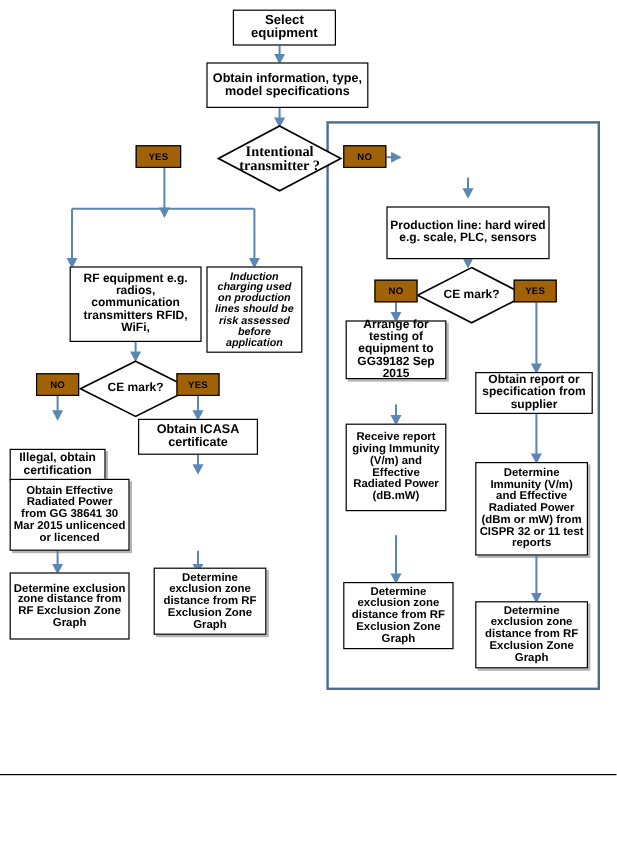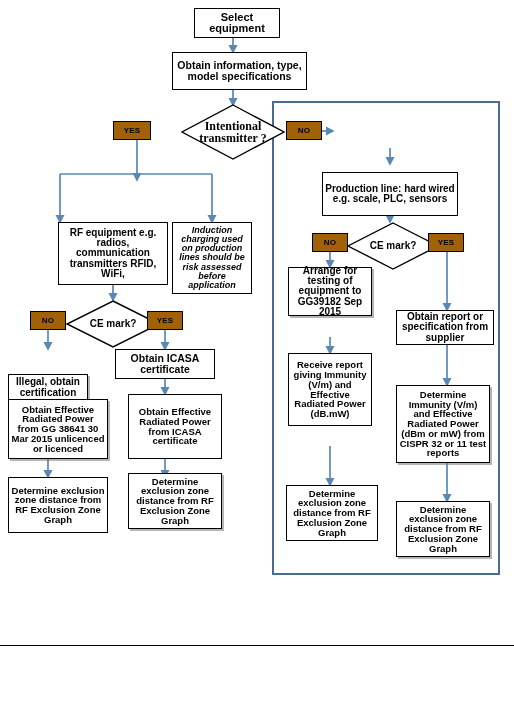--- a/index.html
+++ b/index.html
@@ -244,23 +244,20 @@
     </div>
 
     <div class="node" style="left:115px; top:349px; width:100px; height:30px; font-size:10.5px;">
       <span>Obtain ICASA certificate</span>
     </div>
 
     <div class="node shadow" style="left:8px; top:399px; width:100px; height:60px; font-size:9.5px;">
       <span>Obtain Effective Radiated Power from GG 38641 30 Mar 2015 unlicenced or licenced</span>
     </div>
 
-    <div class="node" style="left:128px; top:394px; width:94px; height:65px; font-size:9.5px;">
-      <span>Obtain Effective Radiated Power from ICASA certificate</span>
-    </div>
 
     <div class="node" style="left:8px; top:477px; width:100px; height:56px; font-size:9.5px;">
       <span>Determine exclusion zone distance from RF Exclusion Zone Graph</span>
     </div>
 
     <div class="node shadow" style="left:128px; top:473px; width:94px; height:56px; font-size:9.5px;">
       <span>Determine exclusion zone distance from RF Exclusion Zone Graph</span>
     </div>
 
 

